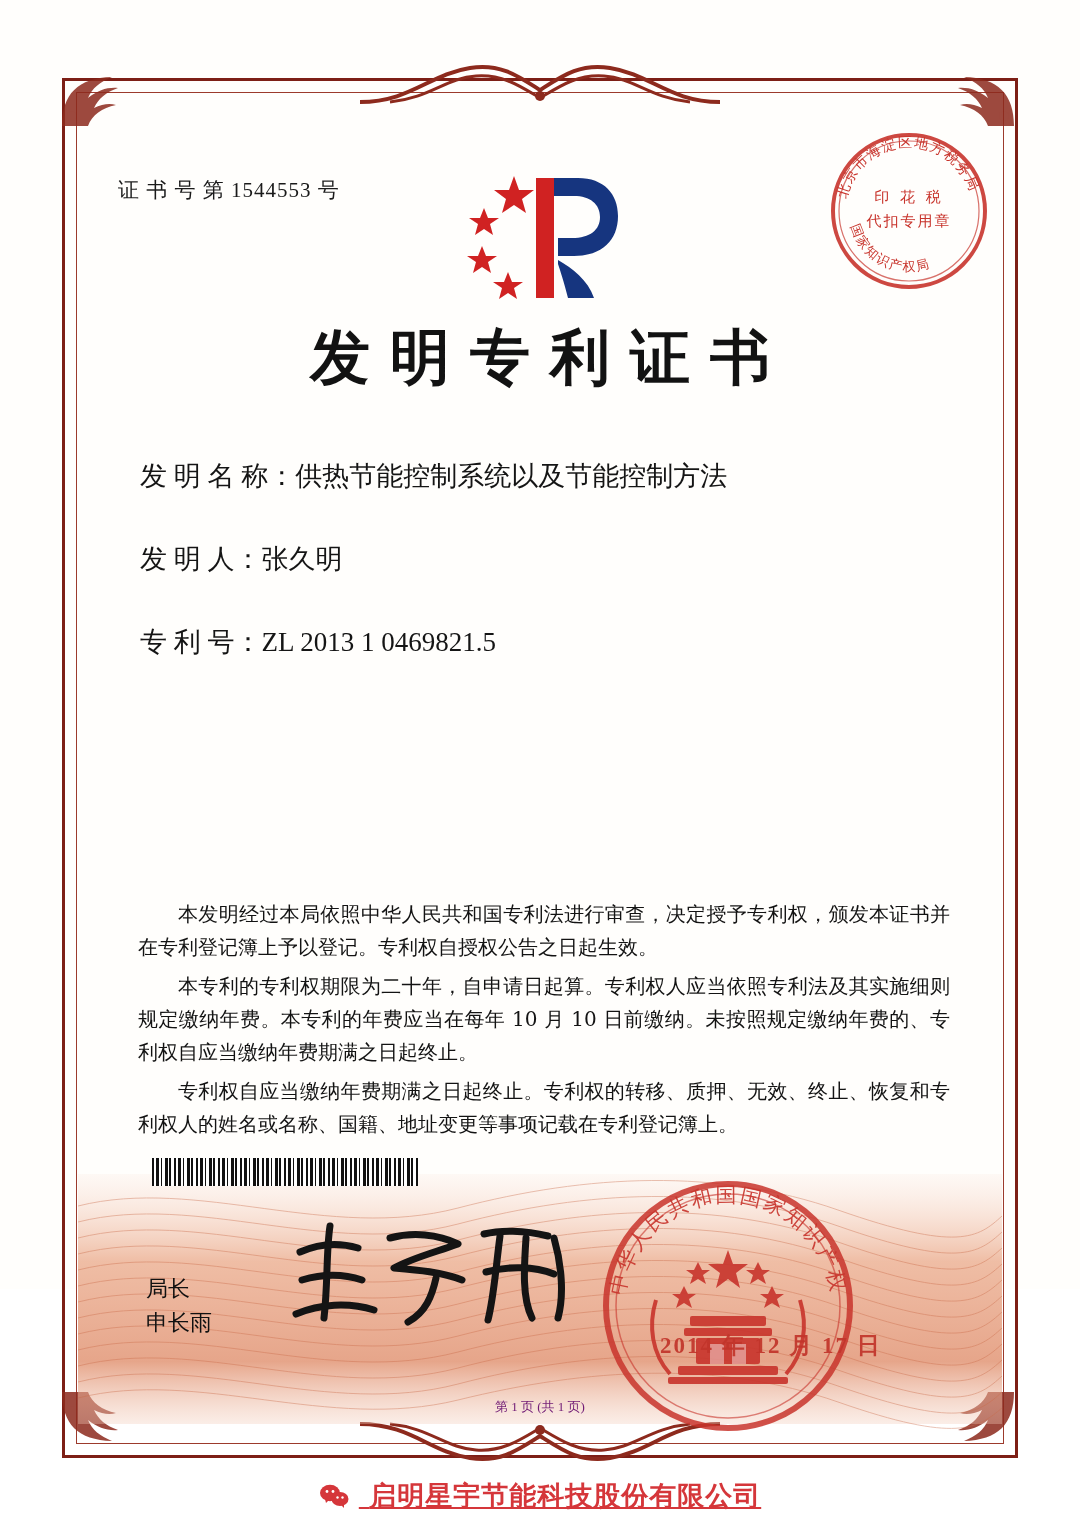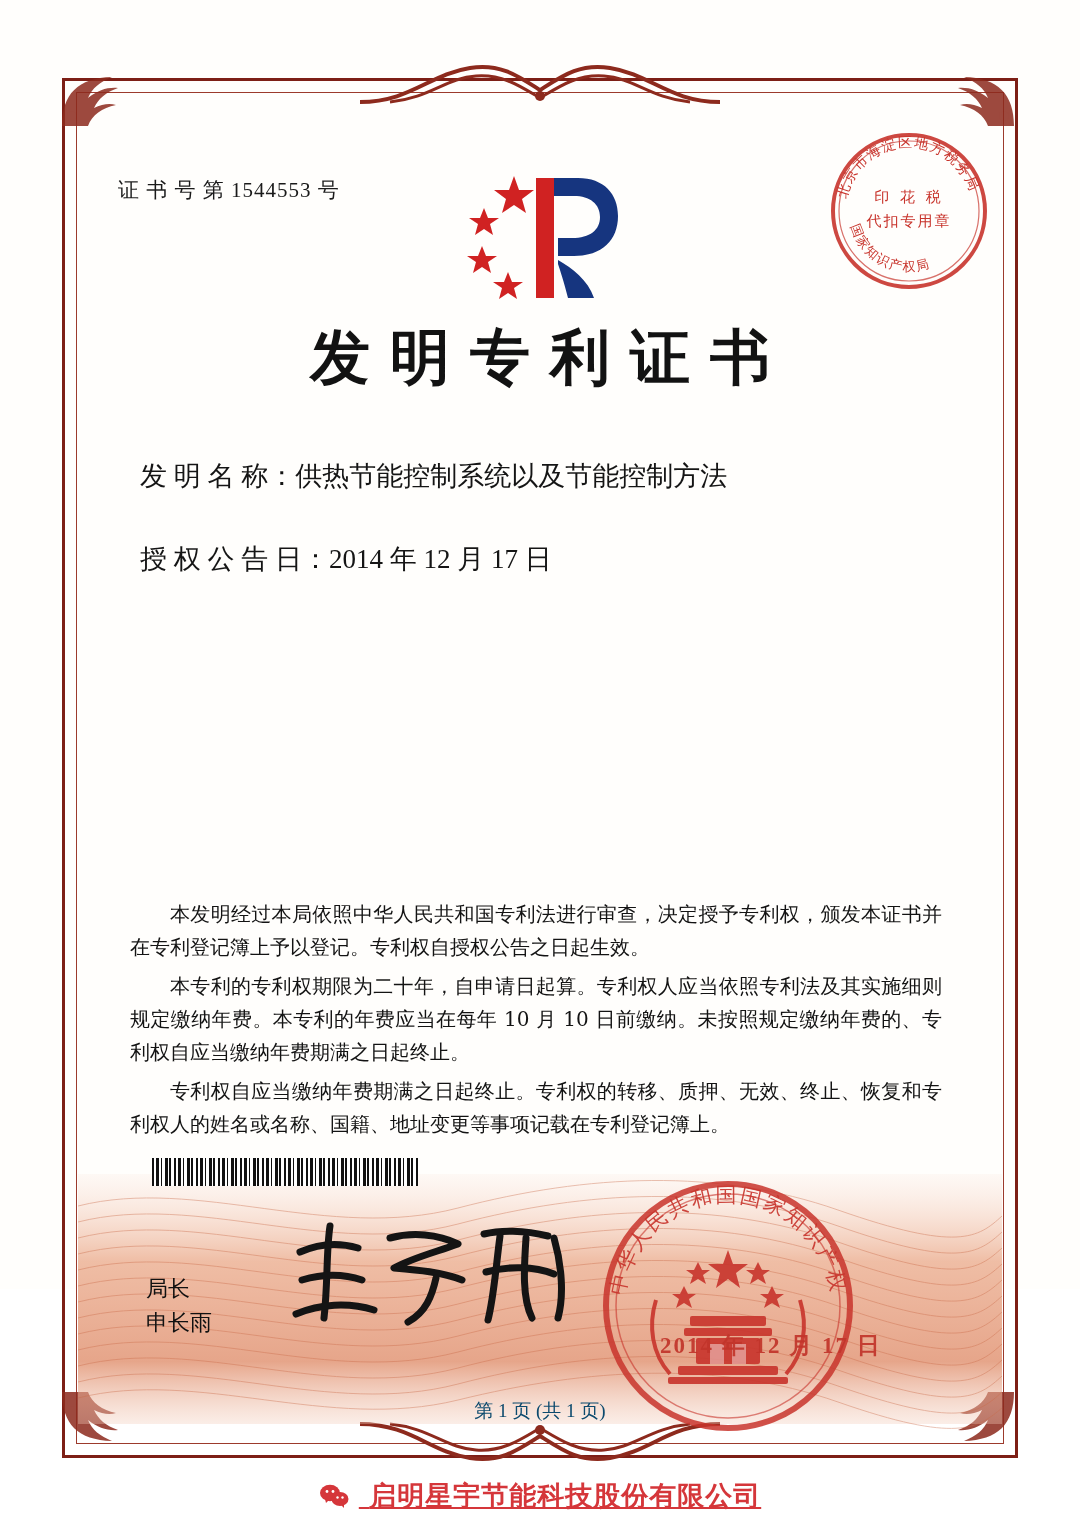--- a/index.html
+++ b/index.html
@@ -114,21 +114,21 @@
     display: inline-block;
     color: #151515;
   }
   .field .val {
     color: #151515;
   }
 
   
   .body-text {
     position: absolute;
-    left: 130px; top: 898px;
+    left: 138px; top: 898px;
     width: 812px;
     font-size: 20px;
     line-height: 33px;
     color: #131313;
     text-align: justify;
     font-family: "DejaVu Serif", "Liberation Serif", serif;
   }
   .body-text p {
     margin: 0 0 6px 0;
     text-indent: 40px;
@@ -186,22 +186,22 @@
     color: #c2352b;
     letter-spacing: 2px;
     font-weight: bold;
     opacity: .92;
   }
 
   .page-no {
     position: absolute;
     left: 0; right: 0; top: 1398px;
     text-align: center;
-    font-size: 19px;
-    color: #0c4a6e;
+    font-size: 13px;
+    color: #701a75;
   }
 
   
   .footer {
     position: absolute;
     left: 0; right: 0; top: 1478px;
     text-align: center;
     color: #d5363a;
     font-size: 27px;
     font-weight: bold;
@@ -300,21 +300,24 @@
     </svg>
   </div>
 
   <div class="title">发明专利证书</div>
 
   <div class="fields">
     <div class="field">
       <span class="lbl">发 明 名 称：</span><span class="val">供热节能控制系统以及节能控制方法</span>
     </div>
     <div class="field">
-      <span class="lbl">授 权 公 告 日：</span><span class="val">2014 年 12 月 17 日</span>
+      <span class="lbl">发    明    人：</span><span class="val">张久明</span>
+    </div>
+    <div class="field">
+      <span class="lbl">专        利    号：</span><span class="val">ZL 2013 1 0469821.5</span>
     </div>
   </div>
 
   <div class="body-text">
     <p>本发明经过本局依照中华人民共和国专利法进行审查，决定授予专利权，颁发本证书并在专利登记簿上予以登记。专利权自授权公告之日起生效。</p>
     <p>本专利的专利权期限为二十年，自申请日起算。专利权人应当依照专利法及其实施细则规定缴纳年费。本专利的年费应当在每年 10 月 10 日前缴纳。未按照规定缴纳年费的、专利权自应当缴纳年费期满之日起终止。</p>
     <p>专利权自应当缴纳年费期满之日起终止。专利权的转移、质押、无效、终止、恢复和专利权人的姓名或名称、国籍、地址变更等事项记载在专利登记簿上。</p>
   </div>
 
   <div class="band">

